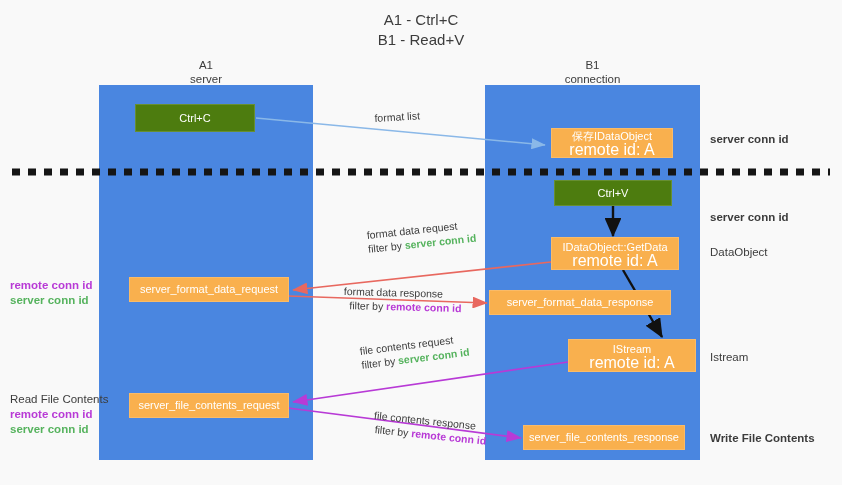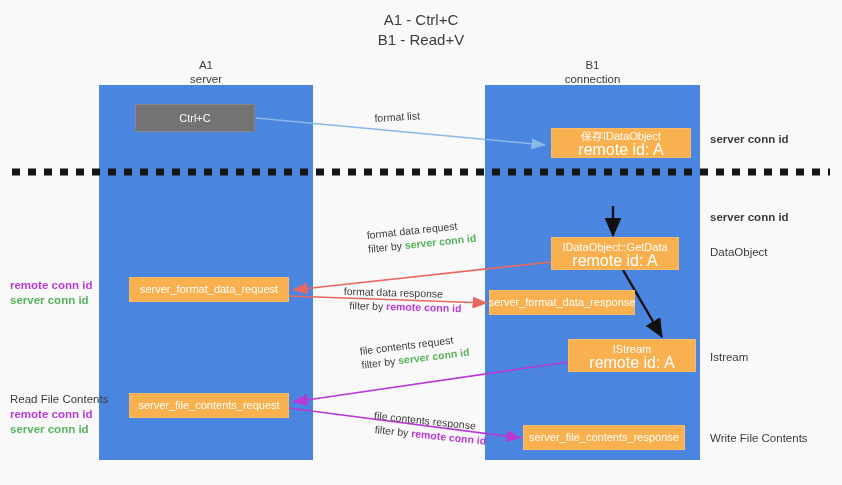--- a/index.html
+++ b/index.html
@@ -28,21 +28,21 @@
   .panel{position:absolute;background:#4a86e0;}
 
   .node{
     position:absolute;
     box-sizing:border-box;
     display:flex;flex-direction:column;align-items:center;justify-content:center;
     color:#ffffff;font-size:11px;line-height:13px;text-align:center;
     border:1px solid rgba(255,255,255,.15);
   }
   .node .l2{font-size:16px;}
-  .green{background:#737373;}
+  .green{background:#4d7c0f;}
   .orange{background:#f9b04e;}
 
   .side-label{position:absolute;font-size:11.5px;line-height:15px;}
   .side-label .gray{color:#3c3c3c;}
   .green-t{color:#56b35e;font-weight:bold;}
   .magenta-t{color:#b83ad6;font-weight:bold;}
 
   .edge-label{
     position:absolute;font-size:10.5px;line-height:14px;color:#3c3c3c;
     white-space:nowrap;transform-origin:left top;
@@ -103,41 +103,44 @@
 
     <line x1="568" y1="362" x2="293" y2="402" stroke="#b83ad6" stroke-width="1.7" marker-end="url(#ar-mag)"></line>
 
     <line x1="288" y1="408" x2="521" y2="438" stroke="#b83ad6" stroke-width="1.7" marker-end="url(#ar-mag)"></line>
   </svg>
 
   <div class="node green" style="left:135px;top:104px;width:120px;height:28px;">
     <span>Ctrl+C</span>
   </div>
 
-  <div class="node orange" style="left:551px;top:128px;width:140px;height:30px;text-align:center;">
+  <div class="node orange" style="left:551px;top:128px;width:122px;height:30px;text-align:center;">
     <span>保存IDataObject</span>
     <span class="l2">remote id: A</span>
   </div>
 
+  <div class="node green" style="left:554px;top:180px;width:118px;height:26px;">
+    <span>Ctrl+V</span>
+  </div>
 
   <div class="node orange" style="left:551px;top:237px;width:128px;height:33px;">
     <span>IDataObject::GetData</span>
     <span class="l2">remote id: A</span>
   </div>
 
   <div class="node orange" style="left:568px;top:339px;width:128px;height:33px;">
     <span>IStream</span>
     <span class="l2">remote id: A</span>
   </div>
 
   <div class="node orange" style="left:129px;top:277px;width:160px;height:25px;">
     <span>server_format_data_request</span>
   </div>
 
-  <div class="node orange" style="left:489px;top:290px;width:146px;height:25px;">
+  <div class="node orange" style="left:489px;top:290px;width:182px;height:25px;">
     <span>server_format_data_response</span>
   </div>
 
   <div class="node orange" style="left:129px;top:393px;width:160px;height:25px;">
     <span>server_file_contents_request</span>
   </div>
 
   <div class="node orange" style="left:523px;top:425px;width:162px;height:25px;">
     <span>server_file_contents_response</span>
   </div>
@@ -182,15 +185,15 @@
   <div class="side-label" style="left:10px;top:392px;">
     <div class="gray">Read File Contents</div>
     <div class="magenta-t">remote conn id</div>
     <div class="green-t">server conn id</div>
   </div>
 
   <div class="right-note green-t" style="left:710px;top:132px;">server conn id</div>
   <div class="right-note green-t" style="left:710px;top:210px;">server conn id</div>
   <div class="right-note" style="left:710px;top:245px;">DataObject</div>
   <div class="right-note" style="left:710px;top:350px;">Istream</div>
-  <div class="right-note" style="left:710px;top:431px;">Write File Contents</div>
+  <div class="right-note" style="left:710px;top:431px;font-weight:bold;">Write File Contents</div>
 
 </div>
 
 </body></html>

